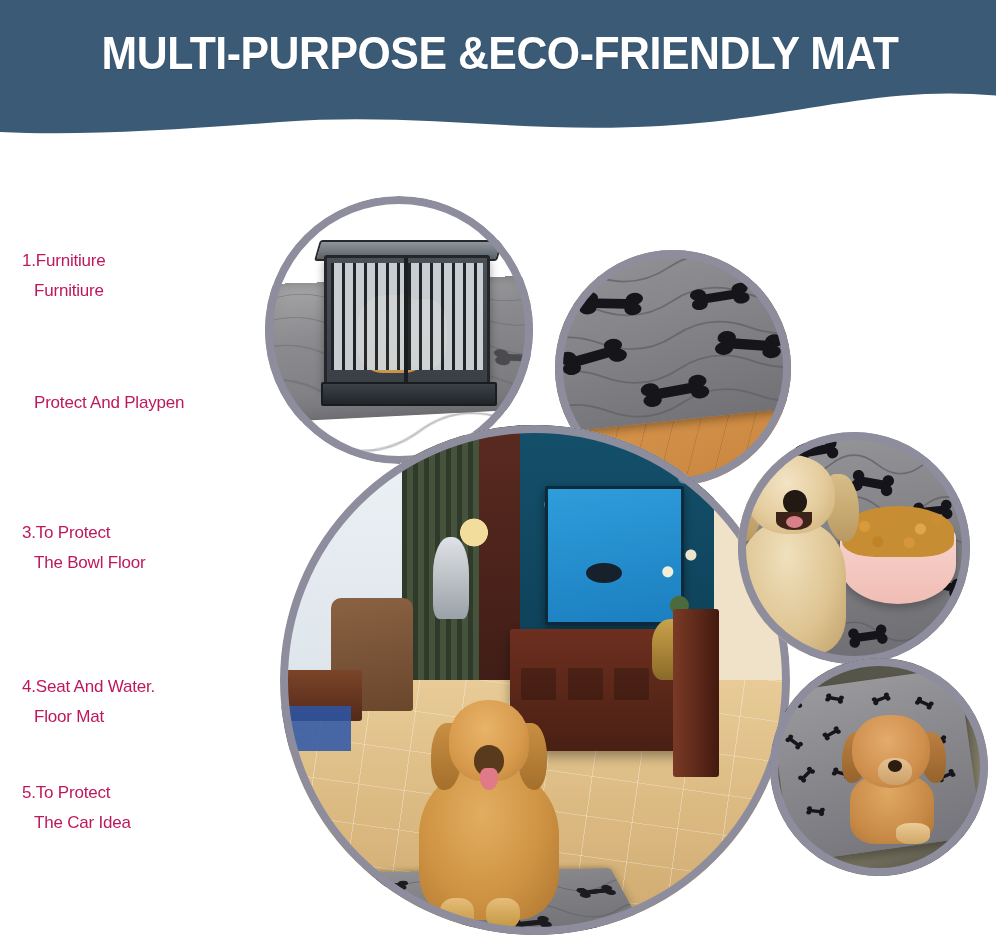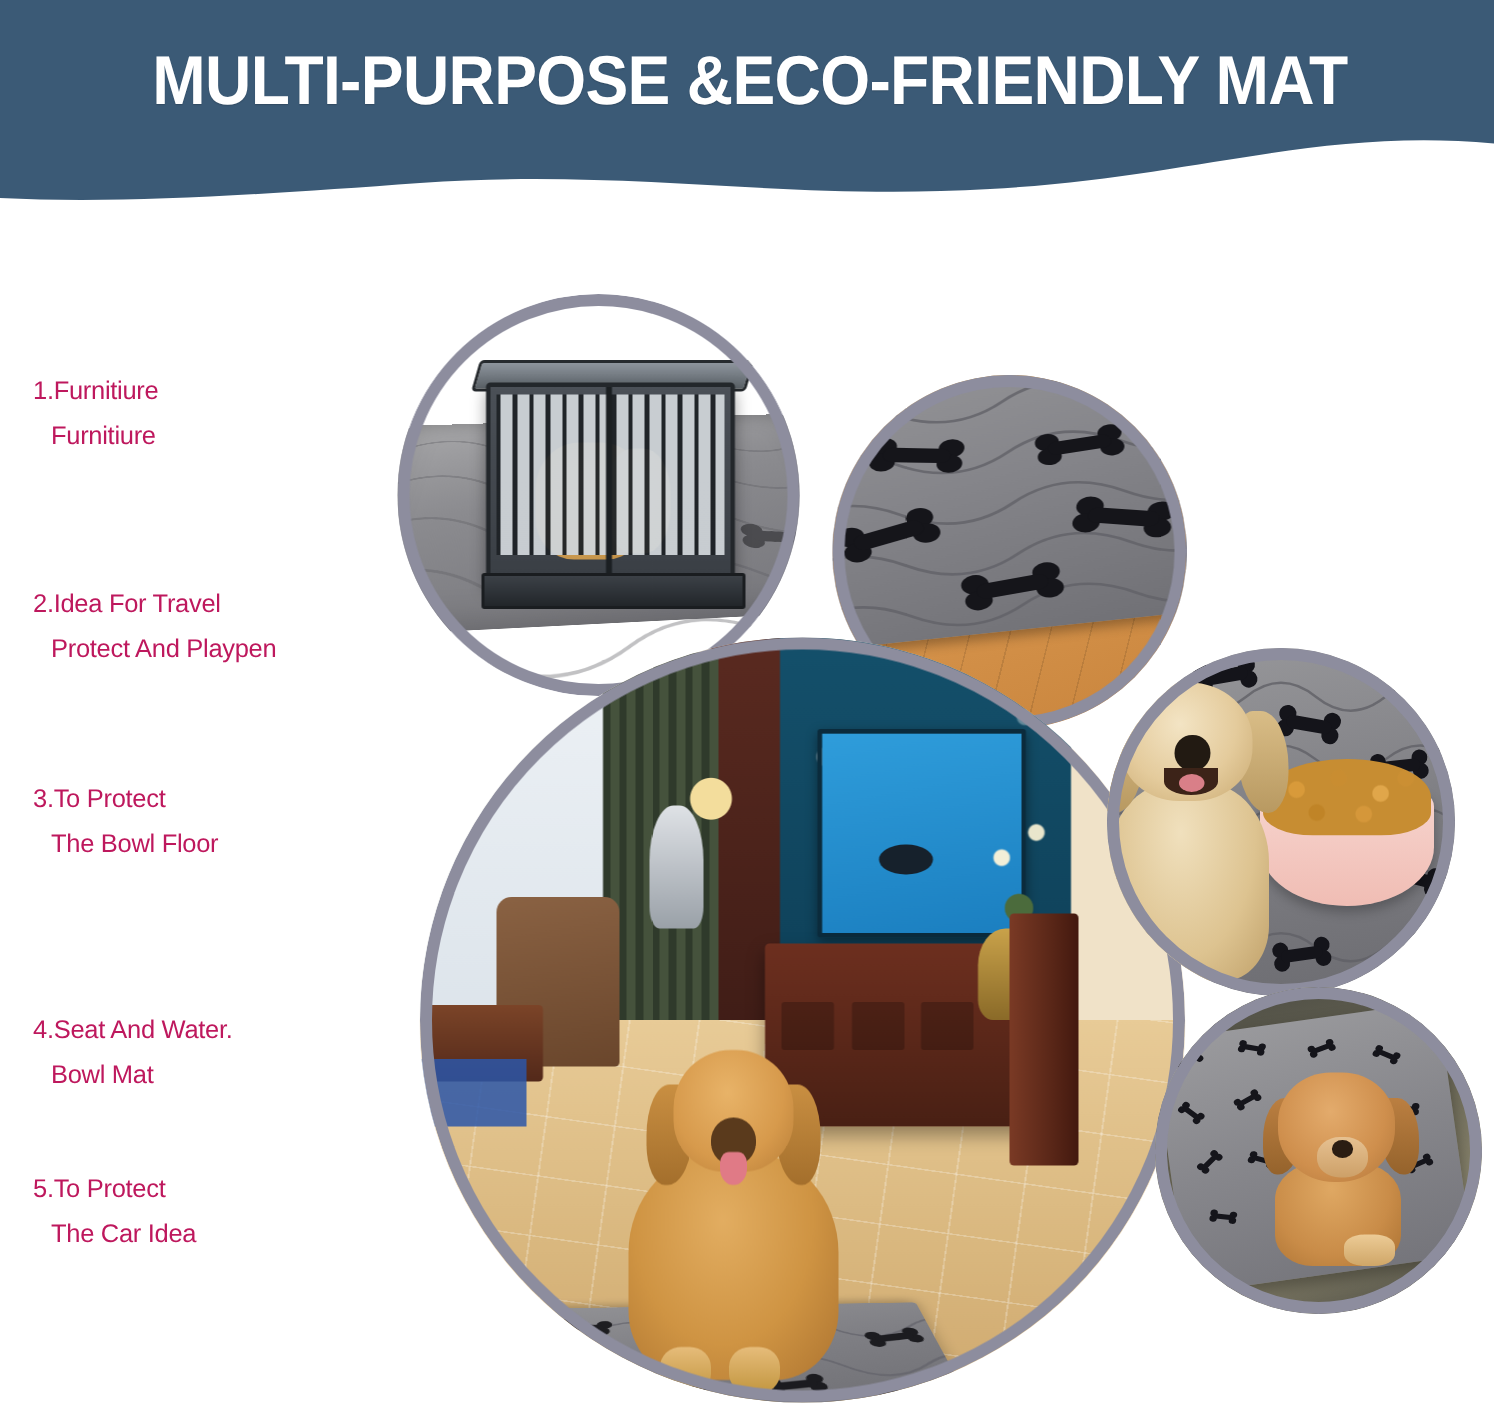--- a/index.html
+++ b/index.html
@@ -272,32 +272,31 @@
   </div>
 
   <div id="feature-list">
 
     <div class="feature-item fi-0">
       <span><span>1.</span><span>Furnitiure</span></span>
       <span class="ln2">Furnitiure</span>
     </div>
 
     <div class="feature-item fi-1">
-      <span><span>2.</span><span>Idea For Travel</span></span>
       <span class="ln2">Protect And Playpen</span>
     </div>
 
     <div class="feature-item fi-2">
       <span><span>3.</span><span>To Protect</span></span>
       <span class="ln2">The Bowl Floor</span>
     </div>
 
     <div class="feature-item fi-3">
       <span><span>4.</span><span>Seat And Water.</span></span>
-      <span class="ln2">Bowl Mat</span>
+      <span class="ln2">Floor Mat</span>
     </div>
 
     <div class="feature-item fi-4">
       <span><span>5.</span><span>To Protect</span></span>
       <span class="ln2">The Car Idea</span>
     </div>
 
   </div>
 
   <div class="circle" id="c1">

